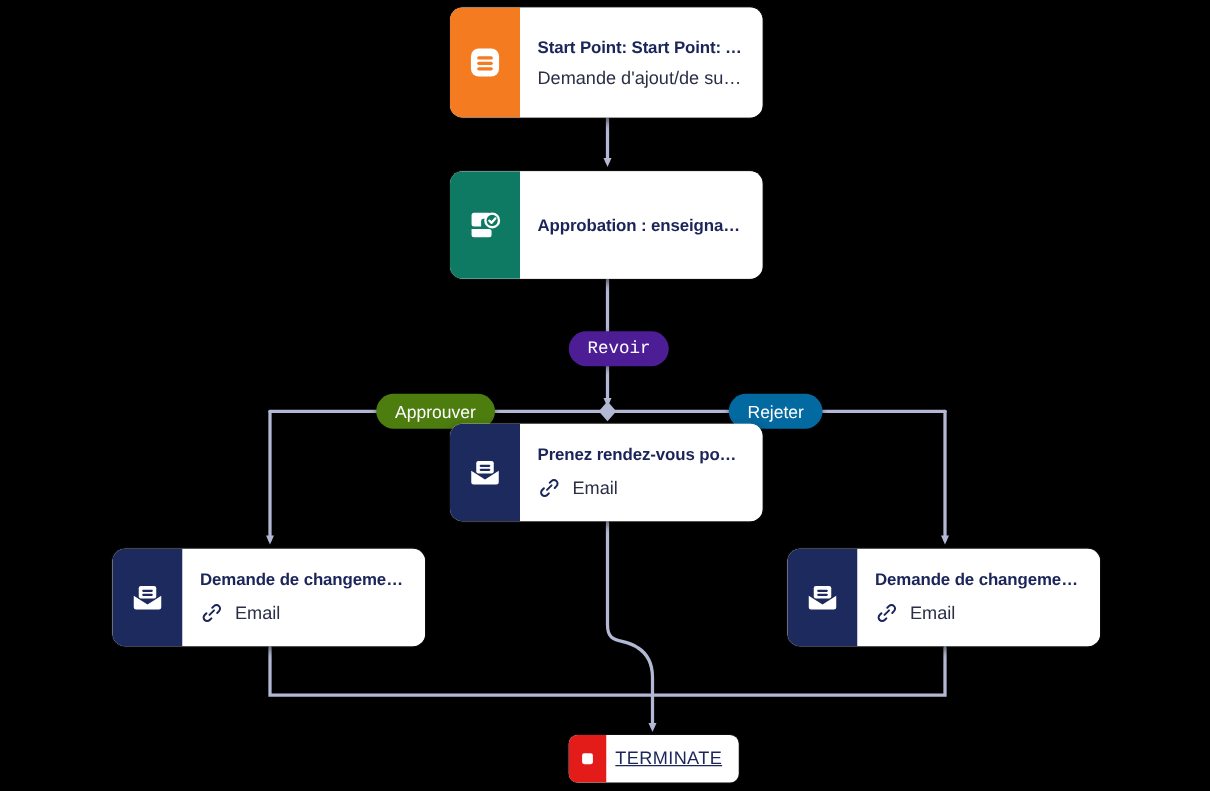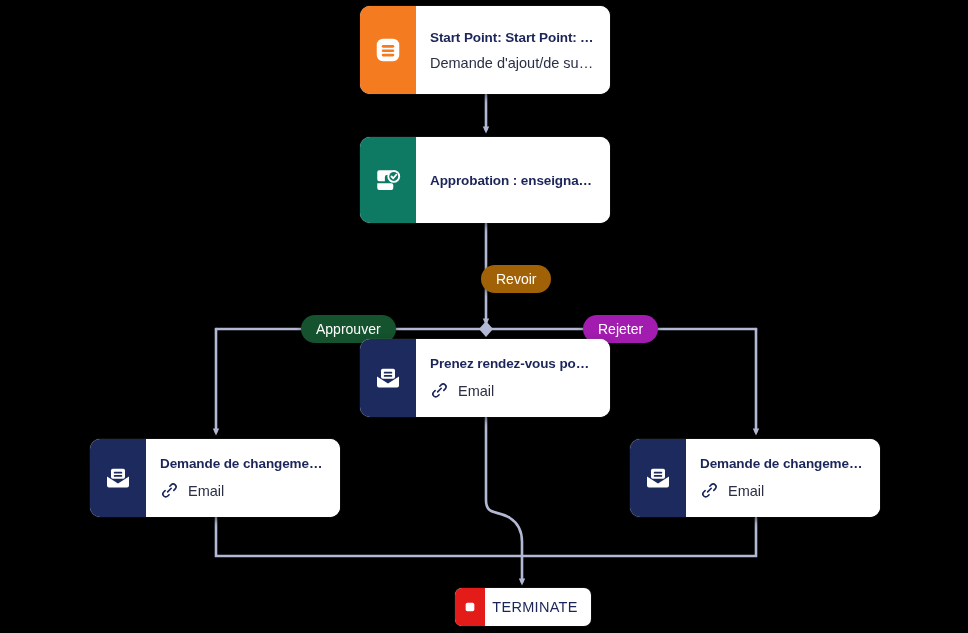--- a/index.html
+++ b/index.html
@@ -107,39 +107,40 @@
     background: #e31c19;
     display: flex; align-items: center; justify-content: center;
   }
   #node-terminate .term-label {
     flex: 1 1 auto;
     text-align: center;
     font-size: 14.5px;
     color: #1b2559;
     letter-spacing: 0.3px;
     padding-right: 6px;
+    text-decoration: underline;
   }
 
   
   .pill {
     position: absolute;
     display: flex;
     align-items: center;
     justify-content: center;
     border-radius: 999px;
     color: #ffffff;
     font-size: 14px;
     height: 28px;
     padding: 0 15px;
     white-space: nowrap;
     box-shadow: 0 2px 5px rgba(0,0,0,0.45);
   }
-  #pill-revoir    { left: 481px; top: 265px; background: #a16207; }
-  #pill-approuver { left: 301px; top: 315px; background: #14532d; }
-  #pill-rejeter   { left: 583px; top: 315px; background: #a21caf; }
+  #pill-revoir    { left: 455px; top: 265px; background: #4c1d95; font-family: Liberation Mono, monospace; }
+  #pill-approuver { left: 301px; top: 315px; background: #4d7c0f; }
+  #pill-rejeter   { left: 583px; top: 315px; background: #0369a1; }
 </style>
 </head>
 <body>
 
 <div id="canvas">
 
   <svg id="edges" viewBox="0 0 968 633" width="968" height="633">
     <defs>
       <marker id="arrow" markerWidth="9" markerHeight="9" refX="4.2" refY="4" orient="auto" markerUnits="userSpaceOnUse">
         <path d="M0.6,0.8 L7.8,4 L0.6,7.2 Z" fill="#b3b9d4"></path>

